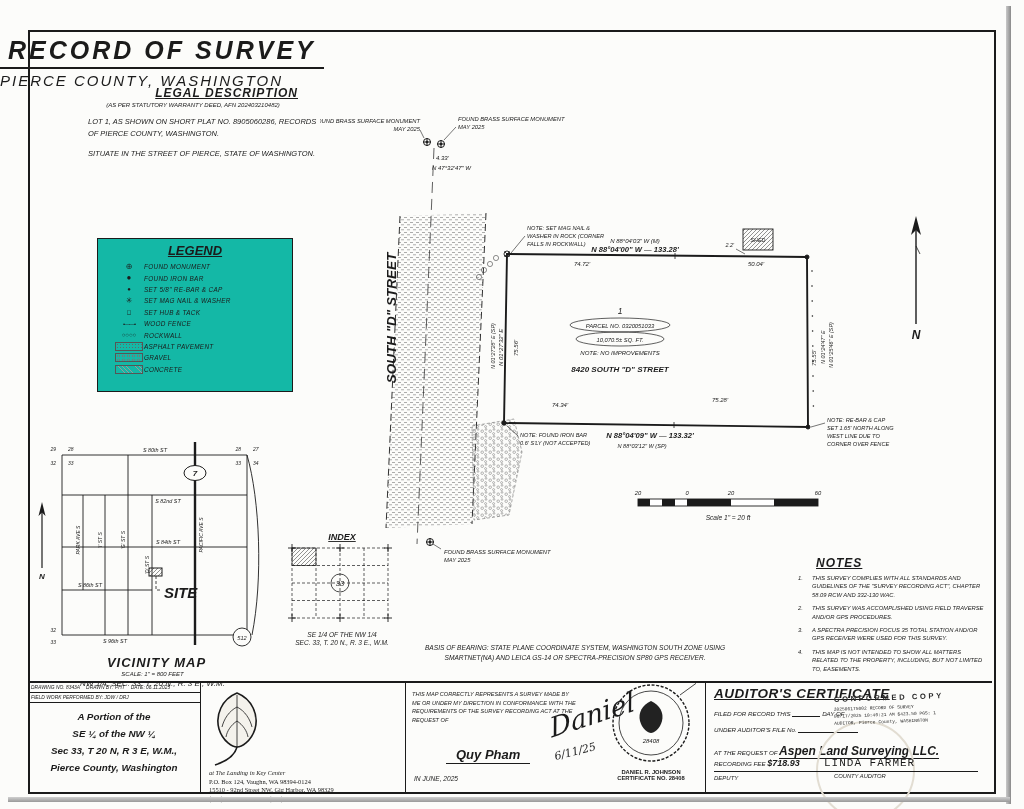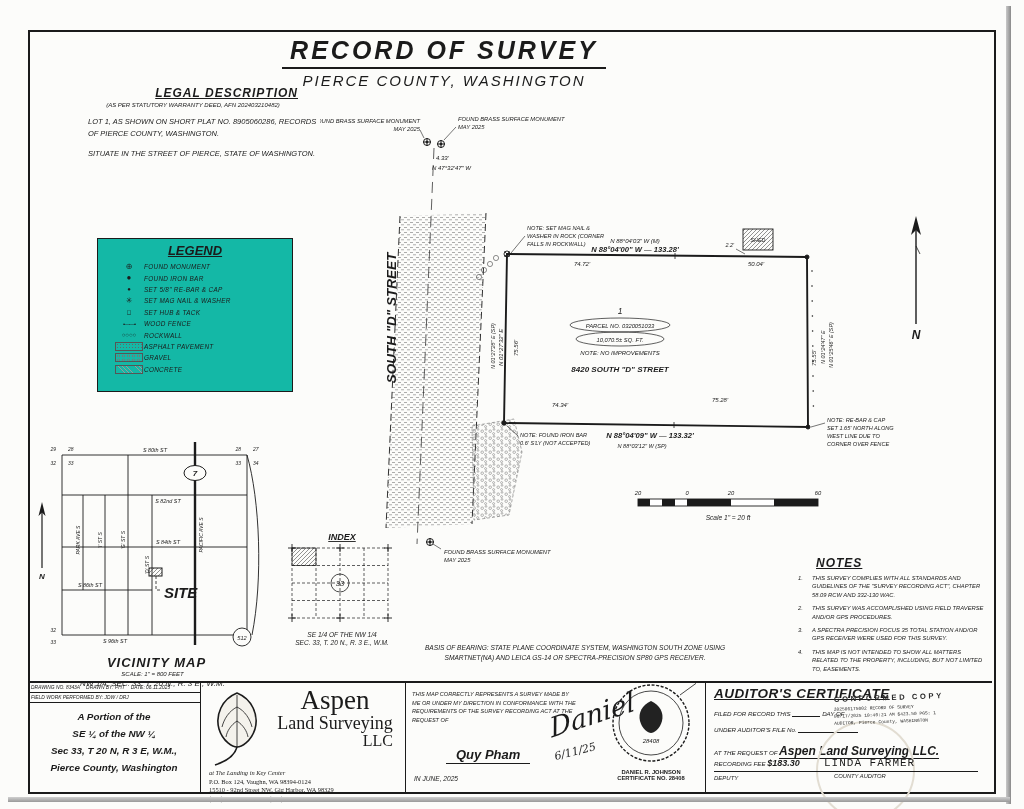--- a/index.html
+++ b/index.html
@@ -2,21 +2,21 @@
 <html><head>
 <meta charset="utf-8">
 <style>
   html,body{margin:0;padding:0;background:#ffffff;}
   .page{position:relative;width:1024px;height:809px;background:#fcfcfa;overflow:hidden;
         font-family:"Liberation Sans",sans-serif;color:#1b1b1b;}
   .abs{position:absolute;}
   .frame{left:28px;top:30px;width:964px;height:760px;border:2px solid #1b1b1b;}
   .scan-right{left:1006px;top:6px;width:5px;height:798px;background:linear-gradient(90deg,#c9c9c9,#8a8a8a);}
   .scan-bottom{left:8px;top:797px;width:1002px;height:5px;background:linear-gradient(180deg,#cfcfcf,#9a9a9a);}
-  .title-wrap{left:0;top:36px;width:888px;text-align:center;}
+  .title-wrap{left:0;top:36px;width:888px;text-align:left;}
   .doc-title{display:inline-block;font-size:25px;font-weight:bold;font-style:italic;
              letter-spacing:3px;border-bottom:2px solid #1b1b1b;padding:0 8px 2px 8px;}
   .doc-subtitle{font-size:15px;font-style:italic;letter-spacing:2px;margin-top:3px;}
   .legal{left:88px;top:86px;width:275px;}
   .legal h3{margin:0;font-size:12px;font-style:italic;text-decoration:underline;letter-spacing:1px;text-align:right;width:210px;}
   .legal .sub{font-size:6px;font-style:italic;text-align:center;width:210px;margin-top:2px;}
   .legal p{font-size:7.5px;font-style:italic;line-height:1.6;margin:8px 0 0 0;width:230px;}
   .legend-box{left:97px;top:238px;width:194px;height:152px;border:1.5px solid #1b1b1b;background:#14b8a6;}
   .legend-box h3{margin:4px 0 3px 0;text-align:center;font-size:13px;font-style:italic;text-decoration:underline;}
   .legend-row{display:flex;align-items:center;height:11.4px;padding-left:16px;}
@@ -386,25 +386,20 @@
         <div>Pierce County, Washington</div>
       </div>
     </div>
 
     <div class="blk blk-b serif" style="width:205px;">
       <svg class="abs" style="left:8px;top:4px;" width="56" height="80" viewBox="0 0 56 80">
         <path d="M28,6 C13,12 6,28 10,42 C14,55 24,60 28,60 C32,60 42,55 46,42 C50,28 43,12 28,6 Z" fill="#f4f2ec" stroke="#1b1b1b" stroke-width="1.6"></path>
         <path d="M28,8 L28,60 M28,20 C20,24 15,32 13,40 M28,20 C36,24 41,32 43,40 M28,34 C22,38 18,44 17,50 M28,34 C34,38 38,44 39,50" fill="none" stroke="#1b1b1b" stroke-width="0.8"></path>
         <path d="M28,60 C26,68 18,74 6,78" fill="none" stroke="#1b1b1b" stroke-width="1.6"></path>
       </svg>
-      <div class="aspen-name">
-        <div style="font-size:27px;">Aspen</div>
-        <div style="font-size:18px;margin-top:-3px;">Land Surveying</div>
-        <div style="font-size:16px;text-align:right;padding-right:10px;margin-top:-2px;">LLC</div>
-      </div>
       <div class="aspen-addr">
         <div style="font-style:italic;">at The Landing in Key Center</div>
         <div>P.O. Box 124, Vaughn, WA  98394-0124</div>
         <div>15510 - 92nd Street NW, Gig Harbor, WA 98329</div>
         <div>
           <span>(253) 303-0290</span>&nbsp;&nbsp;&nbsp;
           <span>FAX (253) 303-0273</span>
         </div>
       </div>
     </div>
@@ -445,21 +440,21 @@
         <span>DAY OF</span>
       </div>
       <div class="aud-line">
         <span>UNDER AUDITOR'S FILE No.</span>
         <span class="blank" style="width:60px;"></span>
       </div>
       <div class="aud-line" style="margin-top:11px;">
         <span>AT THE REQUEST OF</span>
         <span style="font-weight:bold;border-bottom:1px solid #1b1b1b;font-size:12px;">Aspen Land Surveying LLC.</span>
         <span>RECORDING FEE</span>
-        <span style="font-weight:bold;font-size:9px;">$183.30</span>
+        <span style="font-weight:bold;font-size:9px;">$718.93</span>
       </div>
       <div class="abs" style="left:8px;top:88px;width:264px;border-top:1px solid #1b1b1b;"></div>
       <div class="abs" style="left:8px;top:92px;font-size:6px;font-style:italic;">DEPUTY</div>
       <div class="abs" style="left:118px;top:74px;font-size:11px;font-family:'Liberation Mono',monospace;letter-spacing:1px;">LINDA FARMER</div>
       <div class="abs" style="left:128px;top:90px;font-size:5.8px;font-style:italic;">COUNTY AUDITOR</div>
     </div>
   </div>
 
   <div class="abs scan-right"></div>
   <div class="abs scan-bottom"></div>

